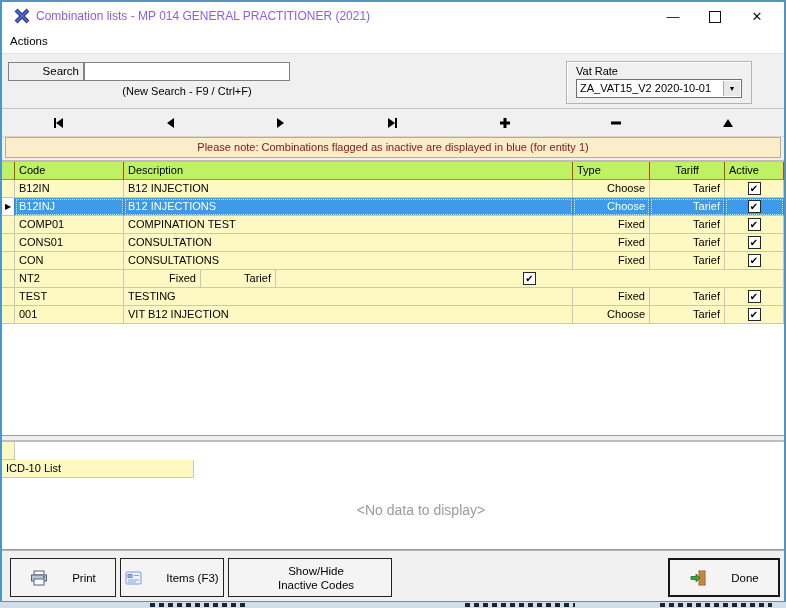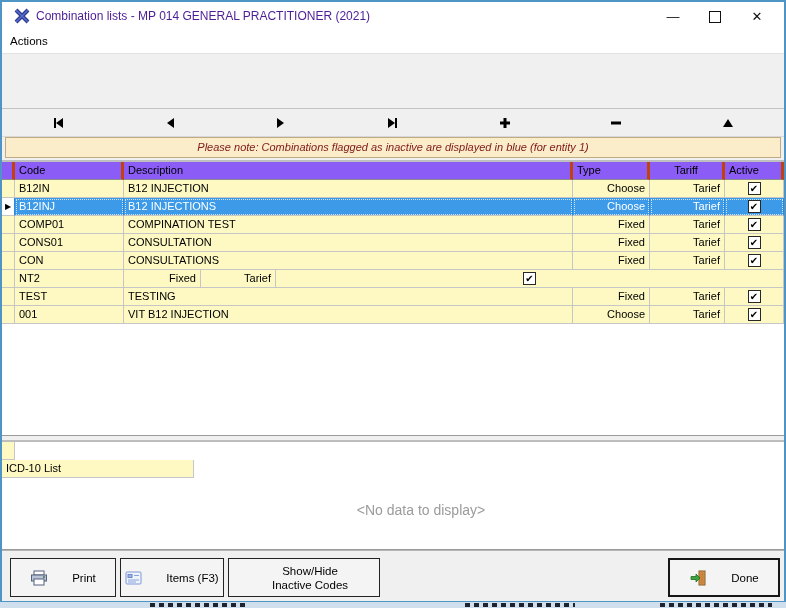--- a/index.html
+++ b/index.html
@@ -2,21 +2,21 @@
 <html><head>
 <meta charset="utf-8">
 <style>
   html,body{margin:0;padding:0;}
   body{width:786px;height:608px;position:relative;font-family:"Liberation Sans",sans-serif;background:#cfdfee;overflow:hidden;-webkit-font-smoothing:none;}
   .win{position:absolute;top:0;left:0;width:786px;height:602px;border:2px solid #4e94c4;box-sizing:border-box;background:#f0f0f0;}
 
   
   .titlebar{position:absolute;top:0;left:0;right:0;height:28px;background:#fff;}
   .appicon{position:absolute;left:12px;top:6px;width:16px;height:16px;}
-  .title{position:absolute;left:34px;top:0;line-height:28px;font-size:12px;color:#4c1d95;white-space:nowrap;}
+  .title{position:absolute;left:34px;top:0;line-height:28px;font-size:12px;color:#8b5cf6;white-space:nowrap;}
   .winctl{position:absolute;top:0;right:6px;height:28px;display:flex;align-items:center;}
   .ctl{width:42px;text-align:center;font-size:13px;color:#111;cursor:default;}
   .maxbox{display:inline-block;width:10px;height:10px;border:1px solid #111;vertical-align:middle;}
 
   
   .menubar{position:absolute;top:28px;left:0;right:0;height:23px;background:#fff;border-bottom:1px solid #e2e2e2;}
   .menuitem{display:inline-block;padding:0 8px;line-height:22px;font-size:11.5px;color:#000;}
 
   
   .toolbar{position:absolute;top:52px;left:0;right:0;height:54px;background:#f0f0f0;}
@@ -26,27 +26,27 @@
   .vatpanel{position:absolute;left:564px;top:7px;width:186px;height:43px;box-sizing:border-box;background:#f0f0f0;border:1px solid #b3b3b3;box-shadow:inset 1px 1px 0 #fdfdfd;}
   .vatlabel{position:absolute;left:9px;top:3px;font-size:11px;color:#000;}
   .vatcombo{position:absolute;left:9px;top:17px;width:166px;height:19px;box-sizing:border-box;border:1px solid #707070;background:#fff;font-size:11px;line-height:17px;padding-left:3px;white-space:nowrap;overflow:hidden;}
   .vatarrow{position:absolute;right:1px;top:1px;bottom:1px;width:16px;background:#e8e8e8;border-left:1px solid #aaa;text-align:center;font-size:7px;line-height:15px;color:#000;}
 
   
   .navbar{position:absolute;top:106px;left:0;right:0;height:27px;background:#f0f0f0;border-top:1px solid #c2c2c2;border-bottom:1px solid #d8d8d8;display:flex;}
   .navbtn{flex:1;display:flex;align-items:center;justify-content:center;}
 
   
-  .noticebar{position:absolute;top:135px;left:3px;right:3px;height:21px;box-sizing:border-box;background:#fbecca;border:1px solid #c0aa84;text-align:center;font-size:11px;line-height:19px;color:#7e1818;font-style:italic;}
+  .noticebar{position:absolute;top:135px;left:3px;right:3px;height:21px;box-sizing:border-box;background:#fbecca;border:1px solid #c0aa84;text-align:center;font-size:11px;line-height:19px;color:#7e1818;}
 
   
   .grid{position:absolute;top:158px;left:0;right:0;height:276px;background:#fff;border-top:2px solid #bdbdbd;border-bottom:1px solid #9a9a9a;box-sizing:border-box;overflow:hidden;}
   .grow,.ghead{display:flex;width:782px;}
   .gc{height:18px;line-height:17px;box-sizing:border-box;border-right:1px solid #c6c6c6;border-bottom:1px solid #c6c6c6;padding:0 4px;overflow:hidden;white-space:nowrap;font-size:11px;color:#000;background:#fef9c3;}
-  .ghead .gc{background:#8b5cf6;border-right:3px solid #c2410c;border-bottom:1px solid #8c8c8c;}
+  .ghead .gc{background:#bef264;border-right:1px solid #c2410c;border-bottom:1px solid #8c8c8c;}
   .ind{width:13px;padding:0;text-align:center;font-size:8px;line-height:18px;}
   .c-code{width:109px;}
   .c-desc{width:449px;}
   .c-type{width:77px;text-align:right;}
   .c-tariff{width:75px;text-align:right;}
   .c-active{flex:1;text-align:center;padding:0;}
   .grow.sel .gc{background:#3d9ae8;color:#fff;border-right-color:#2f8ad6;outline:1px dotted #cfe4f7;outline-offset:-2px;}
   .grow.sel .ind{background:#fff;color:#000;outline:none;}
   .cb{display:inline-block;width:13px;height:13px;box-sizing:border-box;border:1px solid #282828;background:#fff;font-size:10px;line-height:11px;color:#000;margin-top:2px;}
 
@@ -55,21 +55,21 @@
   .icdhead{display:flex;width:782px;flex-direction:column;}
   .i-list{width:192px;}
   .i-desc{flex:1;}
   .nodata{position:absolute;top:60px;left:16px;width:100%;text-align:center;font-size:14px;color:#9b9b9b;margin-left:12px;}
 
   
   .btnpanel{position:absolute;top:548px;left:0;right:0;height:50px;background:#f0f0f0;border-top:1px solid #b5b5b5;}
   .btn{position:absolute;top:7px;height:39px;box-sizing:border-box;background:#f4f4f4;border:1px solid #232323;display:flex;align-items:center;justify-content:center;gap:24px;font-size:11.5px;color:#000;cursor:default;}
   .btn-print{left:8px;width:106px;}
   .btn-items{left:118px;width:104px;}
-  .btn-showhide{left:226px;width:152px;flex-direction:column;gap:0;line-height:14px;padding-left:12px;}
+  .btn-showhide{left:226px;width:164px;flex-direction:column;gap:0;line-height:14px;padding-left:12px;}
   .btn-done{left:666px;width:112px;border:2px solid #161616;}
 
   
   .sliver{position:absolute;top:602px;left:0;width:786px;height:6px;background:#cfdfee;}
   .dash{position:absolute;top:1px;height:4px;background:repeating-linear-gradient(90deg,#1d2430 0 5px,transparent 5px 9px);}
 </style>
 </head>
 <body>
 
 <div class="win">
@@ -84,20 +84,32 @@
       <div class="ctl">—</div>
       <div class="ctl"><span class="maxbox"></span></div>
       <div class="ctl">✕</div>
     </div>
   </div>
 
   <div class="menubar">
     <span class="menuitem">Actions</span>
   </div>
 
+  <div class="toolbar">
+    <div class="searchlabel">Search</div>
+    <input class="searchinput" value="" style="">
+    <div class="searchhint">(New Search - F9 / Ctrl+F)</div>
+    <div class="vatpanel">
+      <div class="vatlabel">Vat Rate</div>
+      <div class="vatcombo">
+        <span>ZA_VAT15_V2 2020-10-01</span>
+        <span class="vatarrow">▼</span>
+      </div>
+    </div>
+  </div>
 
   <div class="navbar">
     <div class="navbtn">
       <svg width="14" height="14" viewBox="0 0 14 14">
           <path d="M3 2h2v10H3z" fill="#000"></path>
           <path d="M12 2L5 7l7 5z" fill="#000"></path>
         </svg>
     </div>
     <div class="navbtn">
       <svg width="14" height="14" viewBox="0 0 14 14">

